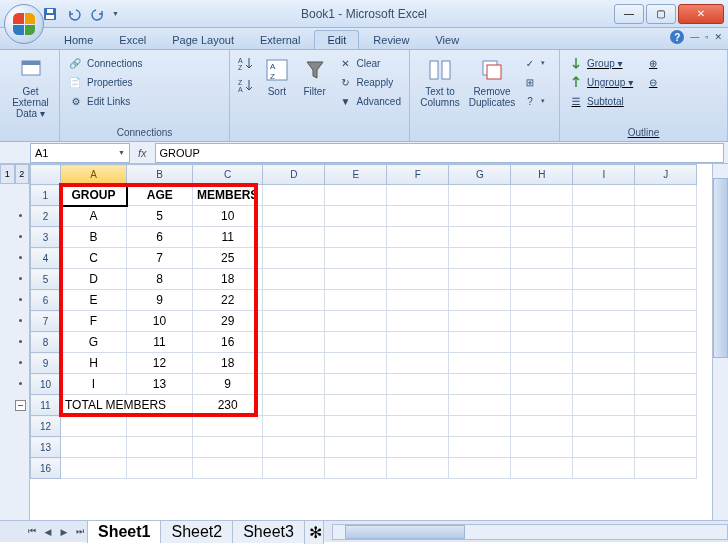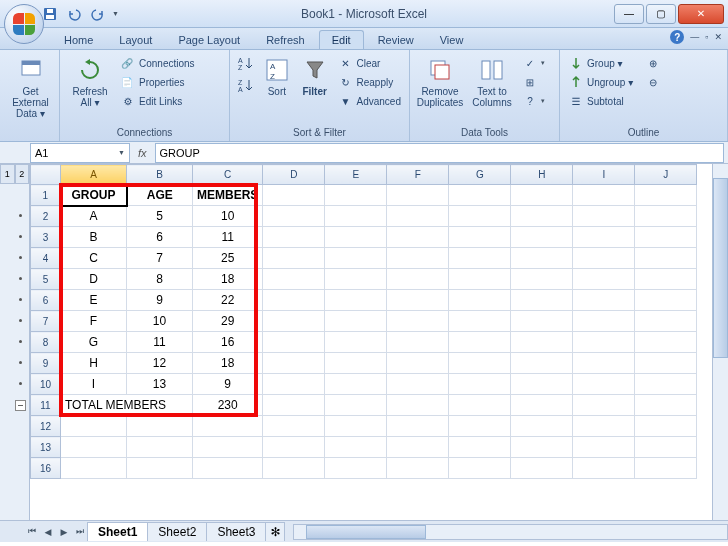--- a/index.html
+++ b/index.html
@@ -66,21 +66,21 @@
 .cell.activecell { border: 2px solid #000; }
 .hdr { font-weight: bold; }
 .total-label { text-align: left; }
 
 
 .redbox { position: absolute; border: 4px solid #f00808; pointer-events: none; }
 
 
 .sheettabs { height: 22px; background: #dfe8f4; display: flex; align-items: center; border-top: 1px solid #b0c0d8; padding-left: 24px; gap: 0; }
 .navbtn { width: 16px; height: 16px; font-size: 9px; display: flex; align-items: center; justify-content: center; color: #456; cursor: pointer; }
-.stab { padding: 2px 10px; font-size: 12px; background: #e8eff8; border: 1px solid #b0c0d8; border-bottom: none; margin-left: -1px; cursor: pointer; position: relative; }
+.stab { padding: 2px 10px; font-size: 16px; background: #e8eff8; border: 1px solid #b0c0d8; border-bottom: none; margin-left: -1px; cursor: pointer; position: relative; }
 .stab.active { background: #fff; font-weight: bold; z-index: 1; }
 .scroll-h { flex: 1; margin-left: 8px; height: 16px; background: #e8eff8; border: 1px solid #b0c0d8; position: relative; }
 .scroll-h .thumb { position: absolute; left: 12px; width: 120px; top: 0; bottom: 0; background: linear-gradient(to bottom, #dbe6f5, #b8cce6); border: 1px solid #9db8d8; }
 
 
 .vscroll { position: absolute; right: 0; top: 0; bottom: 0; width: 16px; background: #e8eff8; border-left: 1px solid #b0c0d8; }
 .vscroll .thumb { position: absolute; top: 14px; height: 180px; left: 0; right: 0; background: linear-gradient(to right, #dbe6f5, #b8cce6); border: 1px solid #9db8d8; }
 </style>
 </head>
 <body>
@@ -120,23 +120,23 @@
   <div class="office-logo">
       <div></div>
       <div></div>
       <div></div>
       <div></div>
     </div>
 </div>
 
 <div class="ribbontabs">
   <div class="rtab">Home</div>
-  <div class="rtab">Layout</div>
+  <div class="rtab">Excel</div>
   <div class="rtab">Page Layout</div>
-  <div class="rtab">Refresh</div>
+  <div class="rtab">External</div>
   <div class="rtab active">Edit</div>
   <div class="rtab">Review</div>
   <div class="rtab">View</div>
   <div class="help-area">
     <div class="help-icon">?</div>
     <span class="smallbtn">—</span>
     <span class="smallbtn">▫</span>
     <span class="smallbtn">✕</span>
   </div>
 </div>
@@ -153,29 +153,20 @@
             </svg>
           </div>
         <span>Get External Data ▾</span>
       </div>
     </div>
     <div class="rgroup-label">&nbsp;</div>
   </div>
 
   <div class="rgroup" style="width:170px;">
     <div class="rgroup-body">
-      <div class="bigbtn">
-        <div class="ic">
-            <svg width="24" height="24" viewBox="0 0 24 24">
-              <path d="M12 4 A8 8 0 1 1 4 12" fill="none" stroke="#3a8a3a" stroke-width="2"></path>
-              <path d="M12 1 L12 7 L7 4 Z" fill="#3a8a3a"></path>
-            </svg>
-          </div>
-        <span>Refresh All ▾</span>
-      </div>
       <div class="smallstack">
         <div class="smallrow">
             <div class="ic">🔗</div>
             <span>Connections</span>
           </div>
         <div class="smallrow">
             <div class="ic">📄</div>
             <span>Properties</span>
           </div>
         <div class="smallrow">
@@ -212,21 +203,21 @@
       <div class="bigbtn" style="width:36px;">
         <div class="ic">
             <svg width="24" height="24">
               <rect x="2" y="2" width="20" height="20" fill="#fff" stroke="#6a8ab8"></rect>
               <text x="5" y="11" font-size="8" fill="#2b4a72">A</text>
               <text x="5" y="21" font-size="8" fill="#2b4a72">Z</text>
             </svg>
           </div>
         <span>Sort</span>
       </div>
-      <div class="bigbtn" style="width:36px;font-weight:bold;">
+      <div class="bigbtn" style="width:36px;">
         <div class="ic">
             <svg width="24" height="24">
               <path d="M4 4 L20 4 L14 12 L14 20 L10 18 L10 12 Z" fill="#888" stroke="#555"></path>
             </svg>
           </div>
         <span>Filter</span>
       </div>
       <div class="smallstack">
         <div class="smallrow">
             <div class="ic">✕</div>
@@ -235,61 +226,59 @@
         <div class="smallrow">
             <div class="ic">↻</div>
             <span>Reapply</span>
           </div>
         <div class="smallrow">
             <div class="ic">▼</div>
             <span>Advanced</span>
           </div>
       </div>
     </div>
-    <div class="rgroup-label">Sort &amp; Filter</div>
   </div>
 
   <div class="rgroup" style="width:150px;">
     <div class="rgroup-body">
+      <div class="bigbtn">
+        <div class="ic">
+            <svg width="24" height="24">
+              <rect x="2" y="3" width="8" height="18" fill="#fff" stroke="#6a8ab8"></rect>
+              <rect x="14" y="3" width="8" height="18" fill="#fff" stroke="#6a8ab8"></rect>
+            </svg>
+          </div>
+        <span>Text to Columns</span>
+      </div>
       <div class="bigbtn">
         <div class="ic">
             <svg width="24" height="24">
               <rect x="3" y="3" width="14" height="14" fill="#fff" stroke="#6a8ab8"></rect>
               <rect x="7" y="7" width="14" height="14" fill="#fff" stroke="#c04040"></rect>
             </svg>
           </div>
         <span>Remove Duplicates</span>
       </div>
-      <div class="bigbtn">
-        <div class="ic">
-            <svg width="24" height="24">
-              <rect x="2" y="3" width="8" height="18" fill="#fff" stroke="#6a8ab8"></rect>
-              <rect x="14" y="3" width="8" height="18" fill="#fff" stroke="#6a8ab8"></rect>
-            </svg>
-          </div>
-        <span>Text to Columns</span>
-      </div>
       <div class="smallstack">
         <div class="smallrow">
             <div class="ic">✓</div>
             <span class="drop">▾</span>
           </div>
         <div class="smallrow">
             <div class="ic">⊞</div>
           </div>
         <div class="smallrow">
             <div class="ic">?</div>
             <span class="drop">▾</span>
           </div>
       </div>
     </div>
-    <div class="rgroup-label">Data Tools</div>
-  </div>
-
-  <div class="rgroup" style="flex:1;">
+  </div>
+
+  <div class="rgroup" style="flex:1;text-decoration:underline;">
     <div class="rgroup-body">
       <div class="smallstack">
         <div class="smallrow">
             <div class="ic">
               <svg width="14" height="14">
                 <path d="M7 2 L7 12 M4 9 L7 12 L10 9" stroke="#3a8a3a" fill="none" stroke-width="1.5"></path>
               </svg>
             </div>
             <span>Group ▾</span>
           </div>

